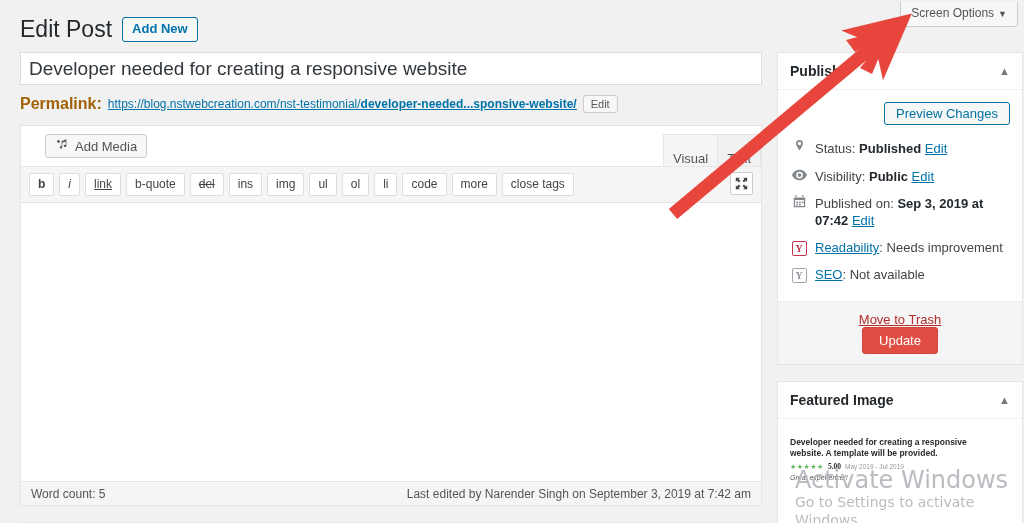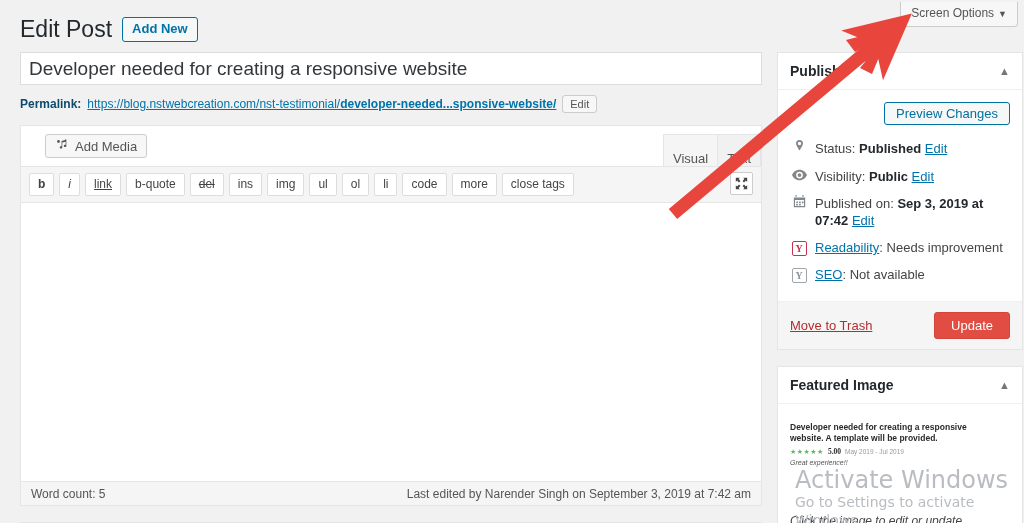--- a/index.html
+++ b/index.html
@@ -55,21 +55,21 @@
     background:#fff;
     font-family:"Liberation Sans", sans-serif;
     outline:none;
   }
 
   .permalink-row {
     margin-top:8px; height:22px;
     display:flex; align-items:center; gap:6px;
     font-size:12px; color:#555;
   }
-  .permalink-label { font-weight:600; font-size:12px; color:#0c4a6e; }
+  .permalink-label { font-weight:600; font-size:16px; color:#a16207; }
   .permalink-link { color:#0073aa; text-decoration:underline; font-size:12px; }
   .permalink-slug { color:#0073aa; font-weight:600; text-decoration:underline; }
   .edit-slug-btn {
     background:#f7f7f7; border:1px solid #ccc; border-radius:3px;
     font-size:11px; color:#555; padding:2px 7px; cursor:pointer;
   }
 
   
   .editor-wrap { margin-top:10px; width:742px; background:#fff; border:1px solid #e5e5e5; }
 
@@ -151,21 +151,21 @@
     width:15px; height:15px; border:1px solid #c8334c; border-radius:2px;
     display:inline-flex; align-items:center; justify-content:center;
     font-size:10px; font-weight:700; color:#c8334c;
     font-family:"Liberation Serif", serif;
   }
   .yoast-ico.grey { border-color:#a0a5aa; color:#8f949a; }
 
   .publish-actions {
     display:flex; align-items:center; justify-content:space-between;
     background:#f5f5f5; border-top:1px solid #f0f0f0;
-    padding:10px 12px; margin-top:8px;
+    padding:10px 12px; margin-top:8px;flex-direction:column;
   }
   .trash-link { color:#b32d2e; text-decoration:underline; font-size:13px; cursor:pointer; }
   .update-btn {
     background:#e14d43; border:1px solid #d3453b; border-radius:3px;
     color:#fff; font-size:13px; padding:5px 16px; cursor:pointer;
   }
 
   
   .featured-body { padding:14px 12px 10px 12px; position:relative; min-height:150px; }
   .thumb {

